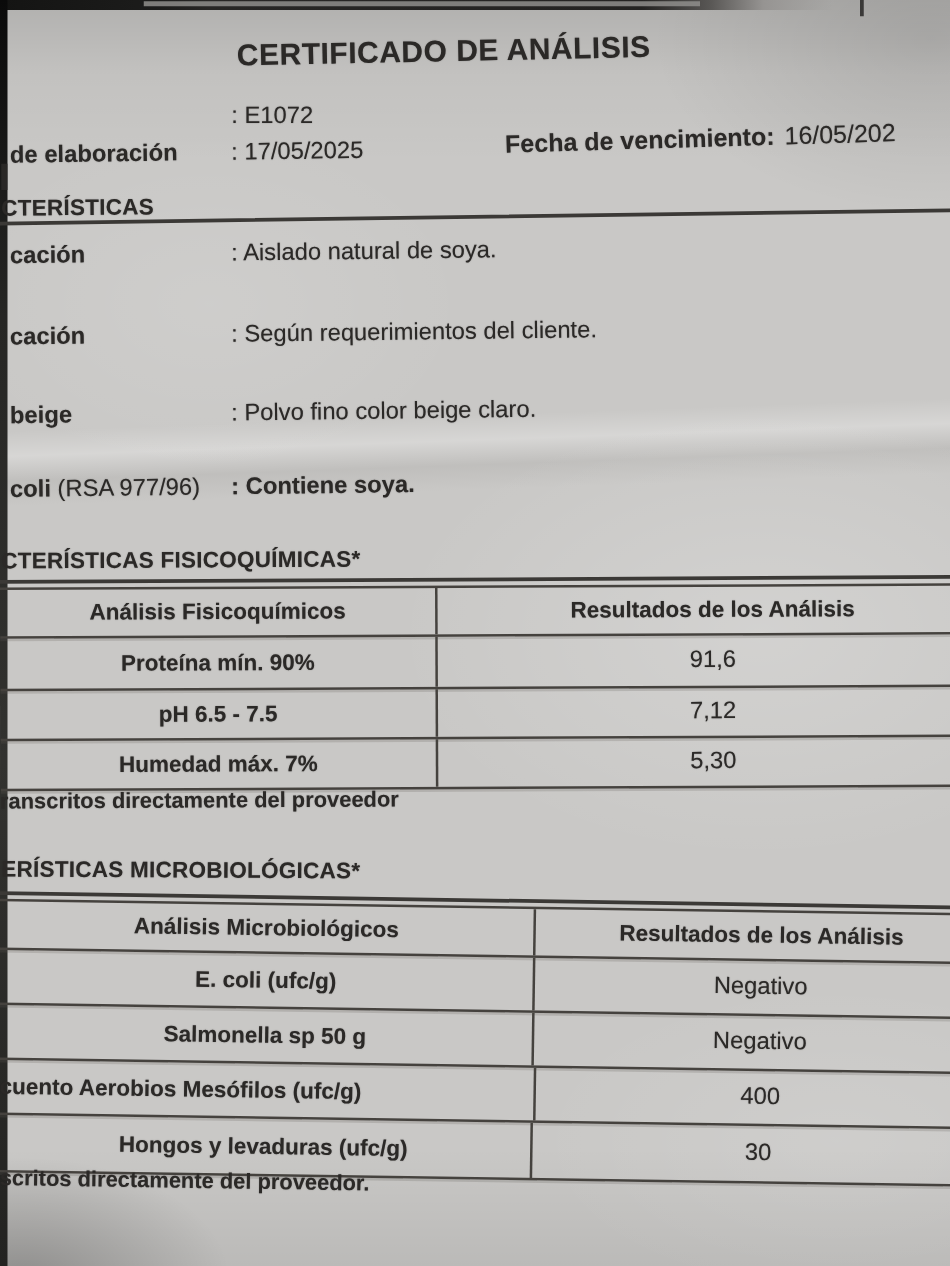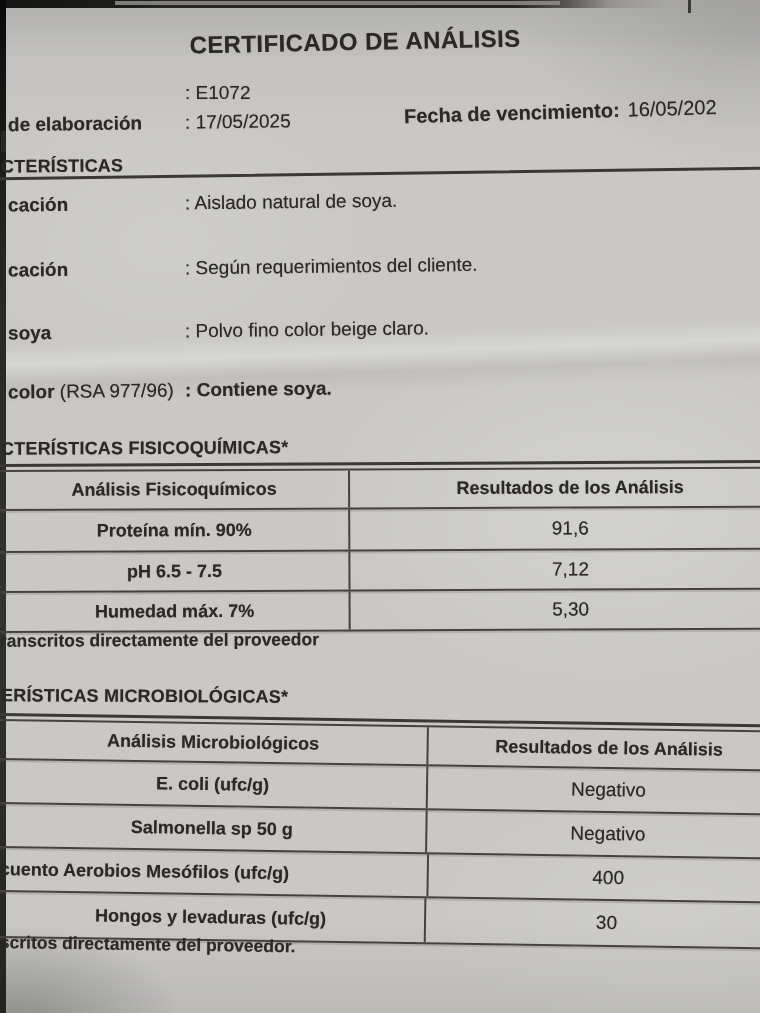--- a/index.html
+++ b/index.html
@@ -93,25 +93,25 @@
 
   <div class="abs line" style="top:190px; transform:rotate(-0.7deg);">
     <span class="lab b">cación</span>
     <span class="val">: Aislado natural de soya.</span>
   </div>
   <div class="abs line" style="top:255px; transform:rotate(-0.7deg);">
     <span class="lab b">cación</span>
     <span class="val">: Según requerimientos del cliente.</span>
   </div>
   <div class="abs line" style="top:318px; transform:rotate(-0.7deg);">
-    <span class="lab b">soya</span>
+    <span class="lab b">beige</span>
     <span class="val">: Polvo fino color beige claro.</span>
   </div>
   <div class="abs line" style="top:377px; transform:rotate(-0.7deg);">
-    <span class="lab"><span class="b">color</span><span> (RSA 977/96)</span></span>
+    <span class="lab"><span class="b">coli</span><span> (RSA 977/96)</span></span>
     <span class="val b">: Contiene soya.</span>
   </div>
 
   <div class="abs heading" style="top:438px; transform:rotate(-0.3deg);">CTERÍSTICAS FISICOQUÍMICAS*</div>
   <div class="abs rule" style="top:462px; height:2.5px; transform:rotate(-0.3deg);"></div>
 
   <div class="abs table t1">
     <div class="tr th-row">
       <div class="td c1">Análisis Fisicoquímicos</div>
       <div class="td c2">Resultados de los Análisis</div>

